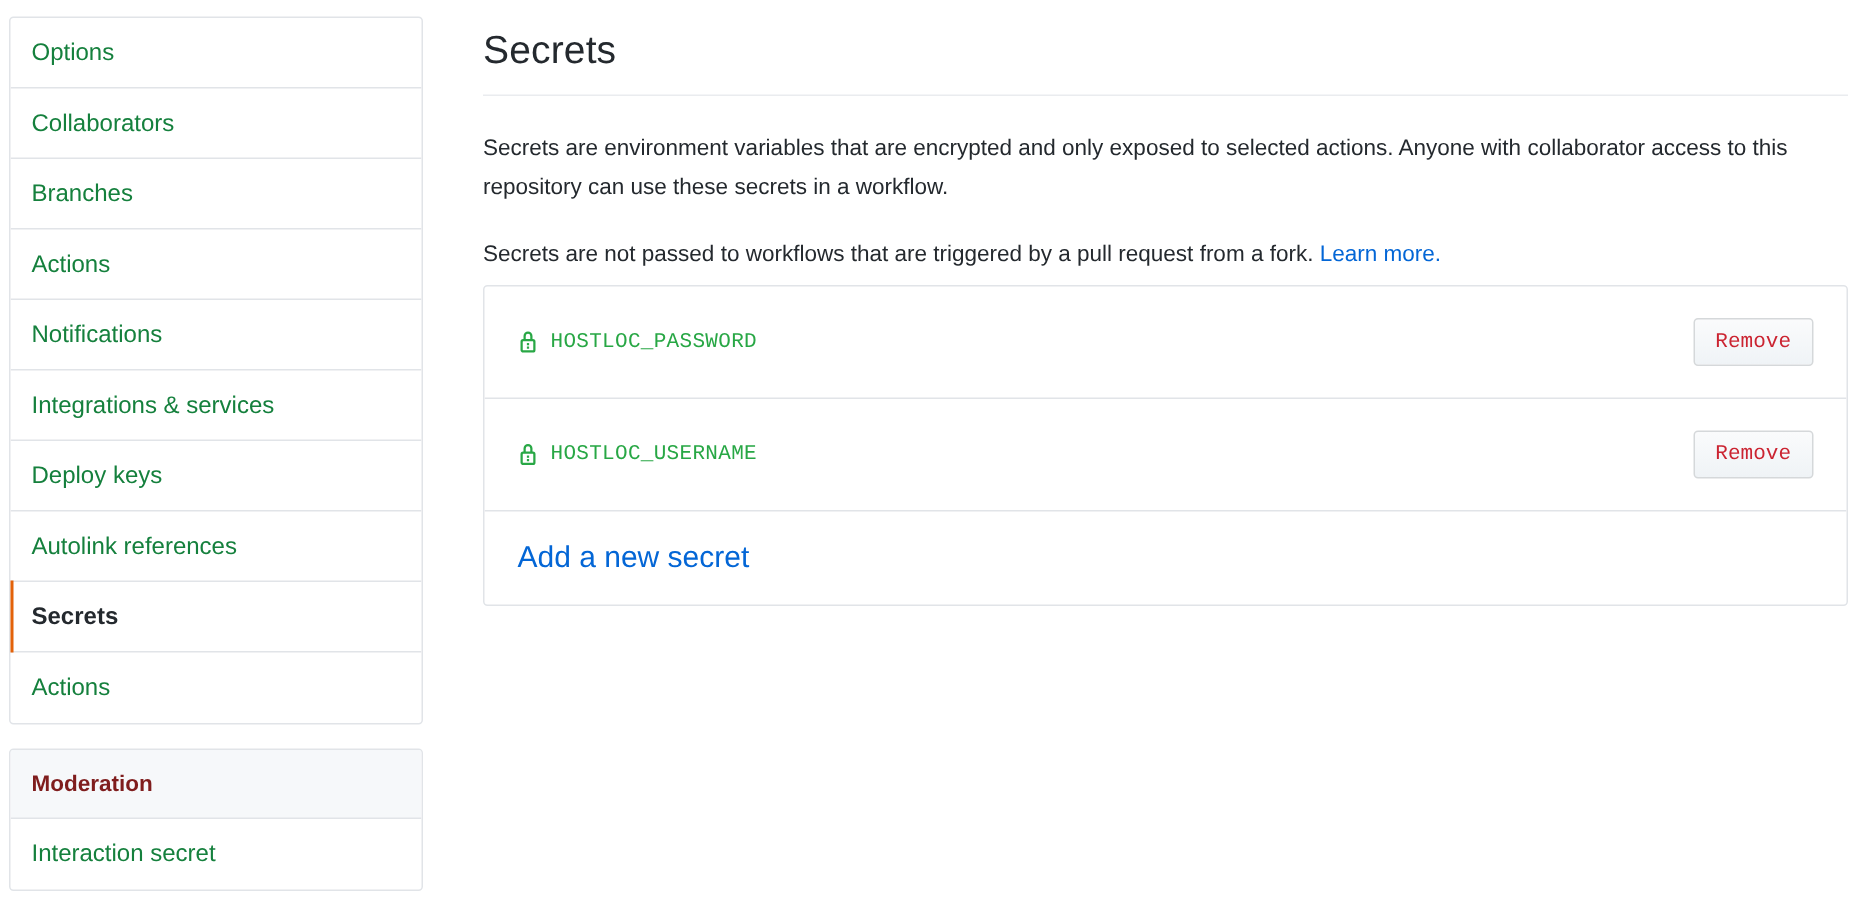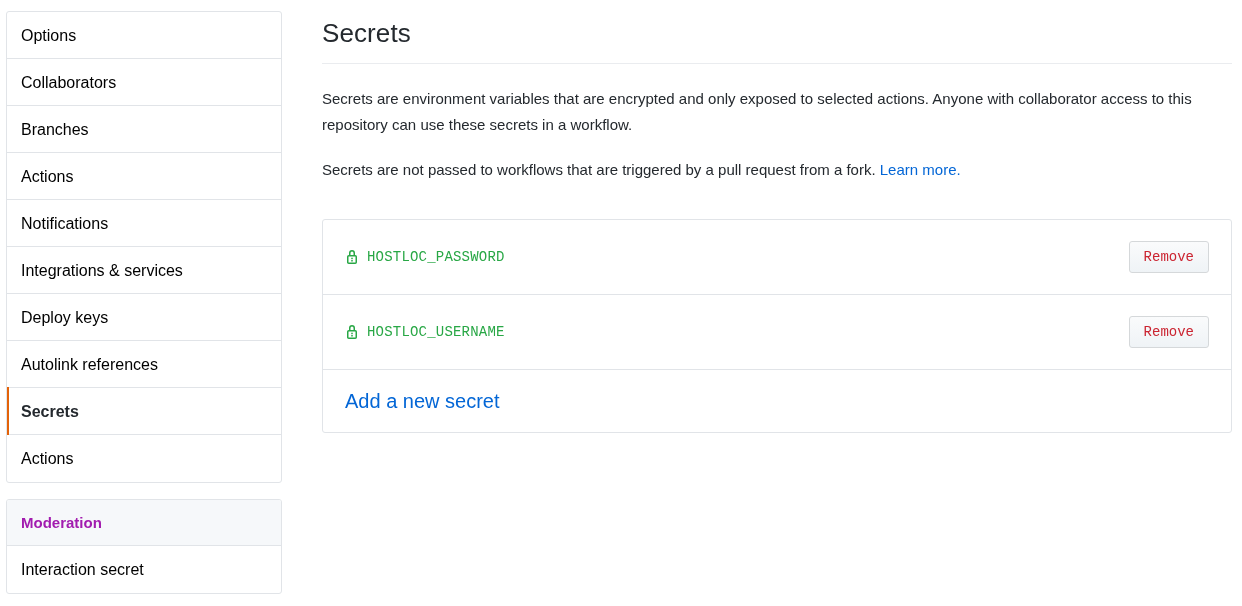--- a/index.html
+++ b/index.html
@@ -31,21 +31,21 @@
   }
   .menu-box + .menu-box {
     margin-top: 16px;
   }
   .menu-item {
     position: relative;
     height: 47px;
     line-height: 47px;
     padding: 0 14px;
     font-size: 16px;
-    color: #000000;
+    color: #15803d;
     border-bottom: 1px solid #e1e4e8;
     white-space: nowrap;
     cursor: pointer;
     box-sizing: border-box;
   }
   .menu-item:last-child {
     border-bottom: none;
   }
   .menu-item.selected {
     color: #24292e;
@@ -60,21 +60,21 @@
     bottom: -1px;
     width: 3px;
     background: #e36209;
   }
   .menu-header {
     height: 46px;
     line-height: 46px;
     padding: 0 14px;
     font-size: 15px;
     font-weight: bold;
-    color: #a21caf;
+    color: #7f1d1d;
     background: #f6f8fa;
     border-bottom: 1px solid #e1e4e8;
     box-sizing: border-box;
   }
 
   
   #main {
     position: absolute;
     left: 322px;
     top: 0;
@@ -102,21 +102,21 @@
     font-weight: normal;
   }
   a.link {
     color: #0366d6;
     text-decoration: none;
     cursor: pointer;
   }
 
   
   #secrets-box {
-    margin-top: 36px;
+    margin-top: 7px;
     border: 1px solid #e1e4e8;
     border-radius: 3px;
     background: #ffffff;
     overflow: hidden;
   }
   .secret-row {
     display: flex;
     align-items: center;
     justify-content: space-between;
     height: 75px;

